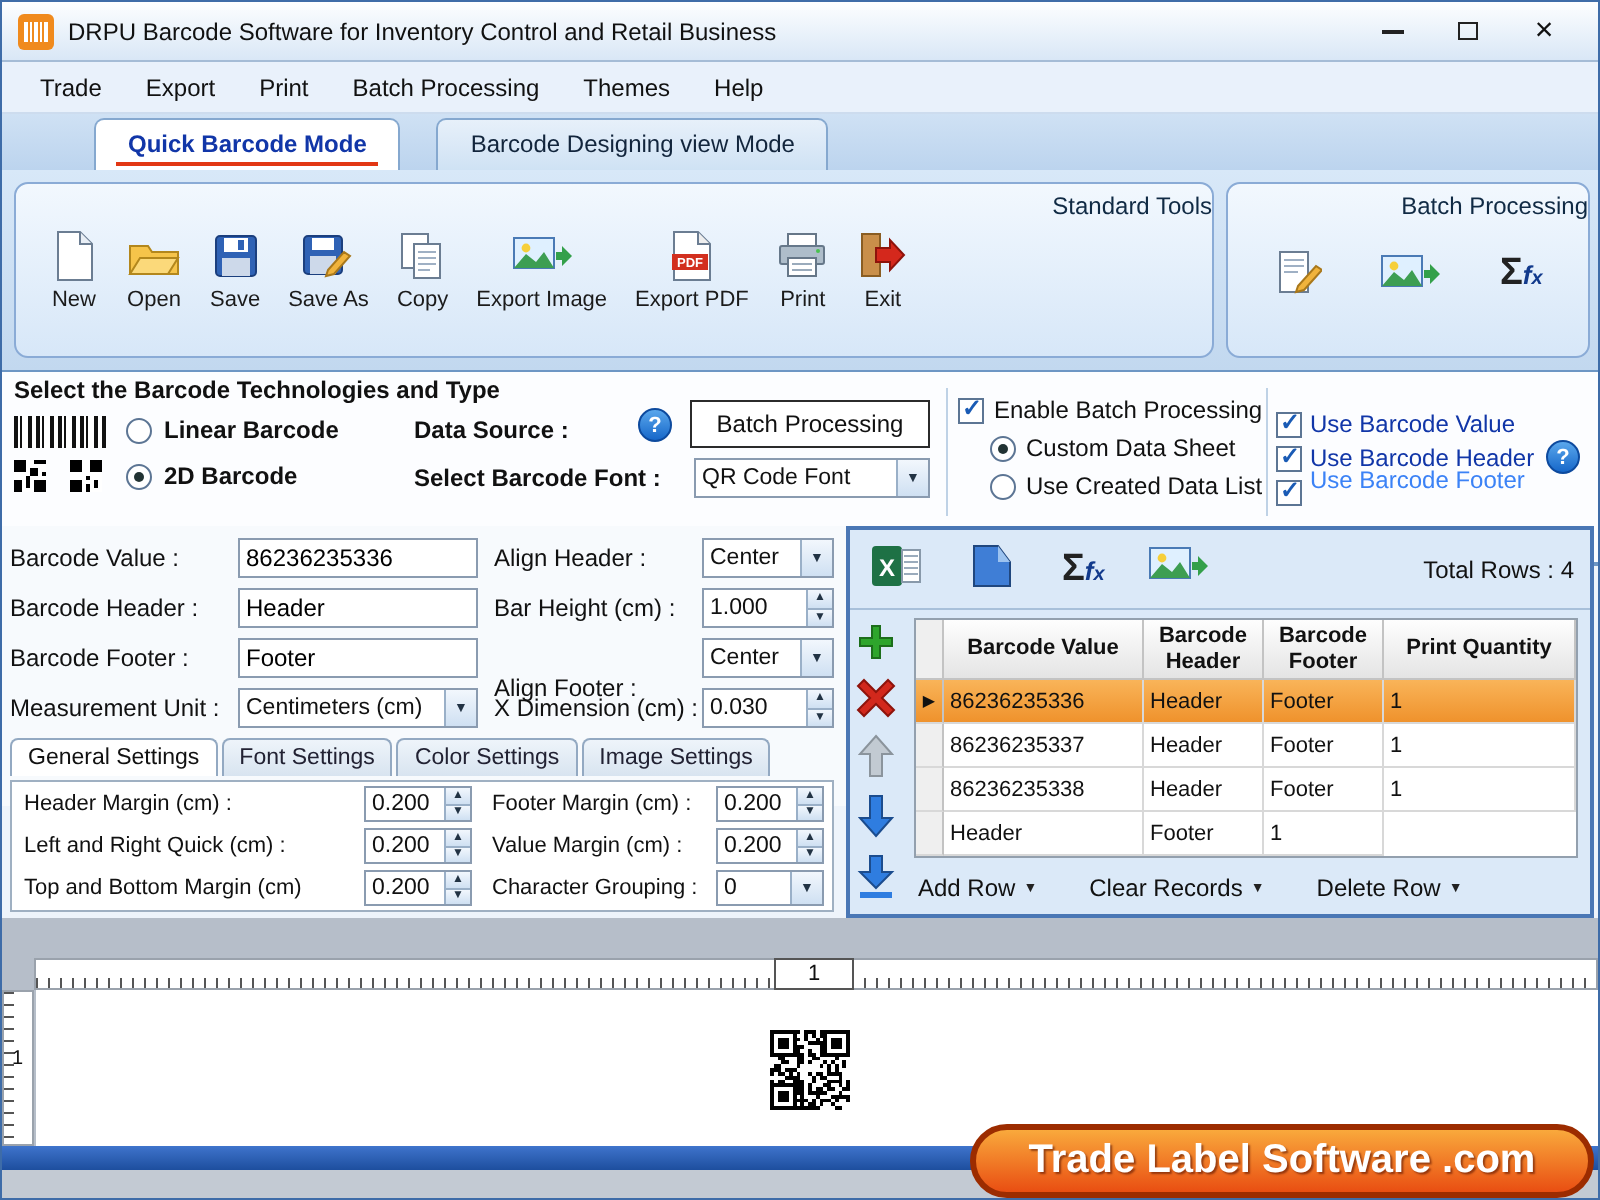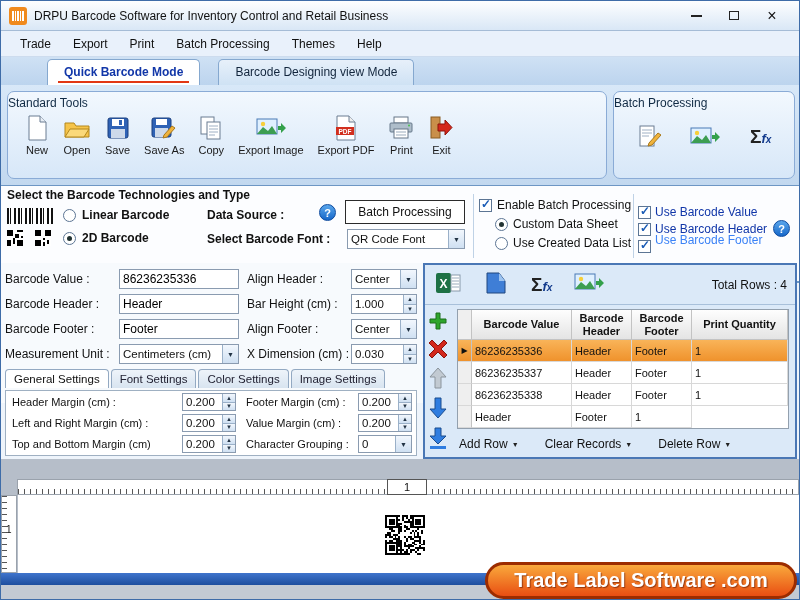--- a/index.html
+++ b/index.html
@@ -18,21 +18,21 @@
 .menu-item{padding:4px 11px;cursor:pointer}
 
 .tabrow{position:absolute;left:0;top:56px;width:100%;height:28px;background:linear-gradient(#cfe1f4,#bcd4ee);padding-left:46px;display:flex;align-items:flex-end}
 .mode-tab{position:relative;padding:5px 16px 6px;margin-right:18px;border:1px solid #85a8cf;border-bottom:none;border-radius:5px 5px 0 0}
 .mode-tab.active{background:#fff;color:#1136a8;font-weight:bold}
 .mode-tab.inactive{background:linear-gradient(#e7f0fa,#cfe2f4);color:#12253c}
 .tab-underline{position:absolute;left:10px;right:10px;bottom:2px;height:2px;background:#e23714}
 
 .toolband{position:absolute;left:0;top:84px;width:100%;height:100px;background:linear-gradient(#d8e8f8,#c2d8ef)}
 .tool-group{position:absolute;top:6px;height:88px;border:1px solid #8aabd6;border-radius:7px;background:linear-gradient(#f2f8fe,#d7e7f8)}
-.group-label{position:absolute;top:4px;left:0;width:100%;text-align:left;color:#102a44}
+.group-label{position:absolute;top:4px;left:0;width:100%;text-align:right;color:#102a44}
 .tool-row{position:absolute;top:20px;left:10px;display:flex;align-items:flex-start}
 .tool-btn{display:flex;flex-direction:column;align-items:center;gap:3px;padding:3px 7px;cursor:pointer}
 .tool-btn .cap{font-size:11px;color:#1b1b1b;white-space:nowrap}
 .batch-icons{position:absolute;top:28px;left:0;width:100%;display:flex;justify-content:space-evenly;align-items:center}
 .sigma-wrap{font-size:19px;font-weight:bold;color:#222}
 .sigma-wrap .fx{font-size:13px;font-style:italic;color:#123a8c}
 
 .tech{position:absolute;left:0;top:184px;width:100%;height:98px;background:#fcfdff;border-top:1px solid #6d96c4;border-bottom:2px solid #6d96c4}
 .tech-title{position:absolute;left:6px;top:2px;font-weight:bold}
 .blue{color:#1136a8;font-weight:bold}
@@ -321,21 +321,21 @@
       <span class="arrow">▼</span>
     </div>
     <span class="flabel" style="left:246px;top:34px">Bar Height (cm) :</span>
     <div class="spin" style="left:350px;top:31px;width:66px">
       <span class="val">1.000</span>
       <span class="btns">
           <i>▲</i>
           <i>▼</i>
         </span>
     </div>
-    <span class="flabel" style="left:246px;top:59px">Align Footer :</span>
+    <span class="flabel" style="left:246px;top:74px">Align Footer :</span>
     <div class="dd" style="left:350px;top:56px;width:66px">
       <span class="val">Center</span>
       <span class="arrow">▼</span>
     </div>
     <span class="flabel" style="left:246px;top:84px">X Dimension (cm) :</span>
     <div class="spin" style="left:350px;top:81px;width:66px">
       <span class="val">0.030</span>
       <span class="btns">
           <i>▲</i>
           <i>▼</i>
@@ -356,21 +356,21 @@
           </span>
       </div>
       <span class="flabel" style="left:240px;top:5px;font-size:11px">Footer Margin (cm) :</span>
       <div class="spin" style="left:352px;top:2px;width:54px;height:18px">
         <span class="val">0.200</span>
         <span class="btns">
             <i>▲</i>
             <i>▼</i>
           </span>
       </div>
-      <span class="flabel" style="left:6px;top:26px;font-size:11px">Left and Right Margin (cm) :</span>
+      <span class="flabel" style="left:6px;top:26px;font-size:11px">Left and Right Quick (cm) :</span>
       <div class="spin" style="left:176px;top:23px;width:54px;height:18px">
         <span class="val">0.200</span>
         <span class="btns">
             <i>▲</i>
             <i>▼</i>
           </span>
       </div>
       <span class="flabel" style="left:240px;top:26px;font-size:11px">Value Margin (cm) :</span>
       <div class="spin" style="left:352px;top:23px;width:54px;height:18px">
         <span class="val">0.200</span>

